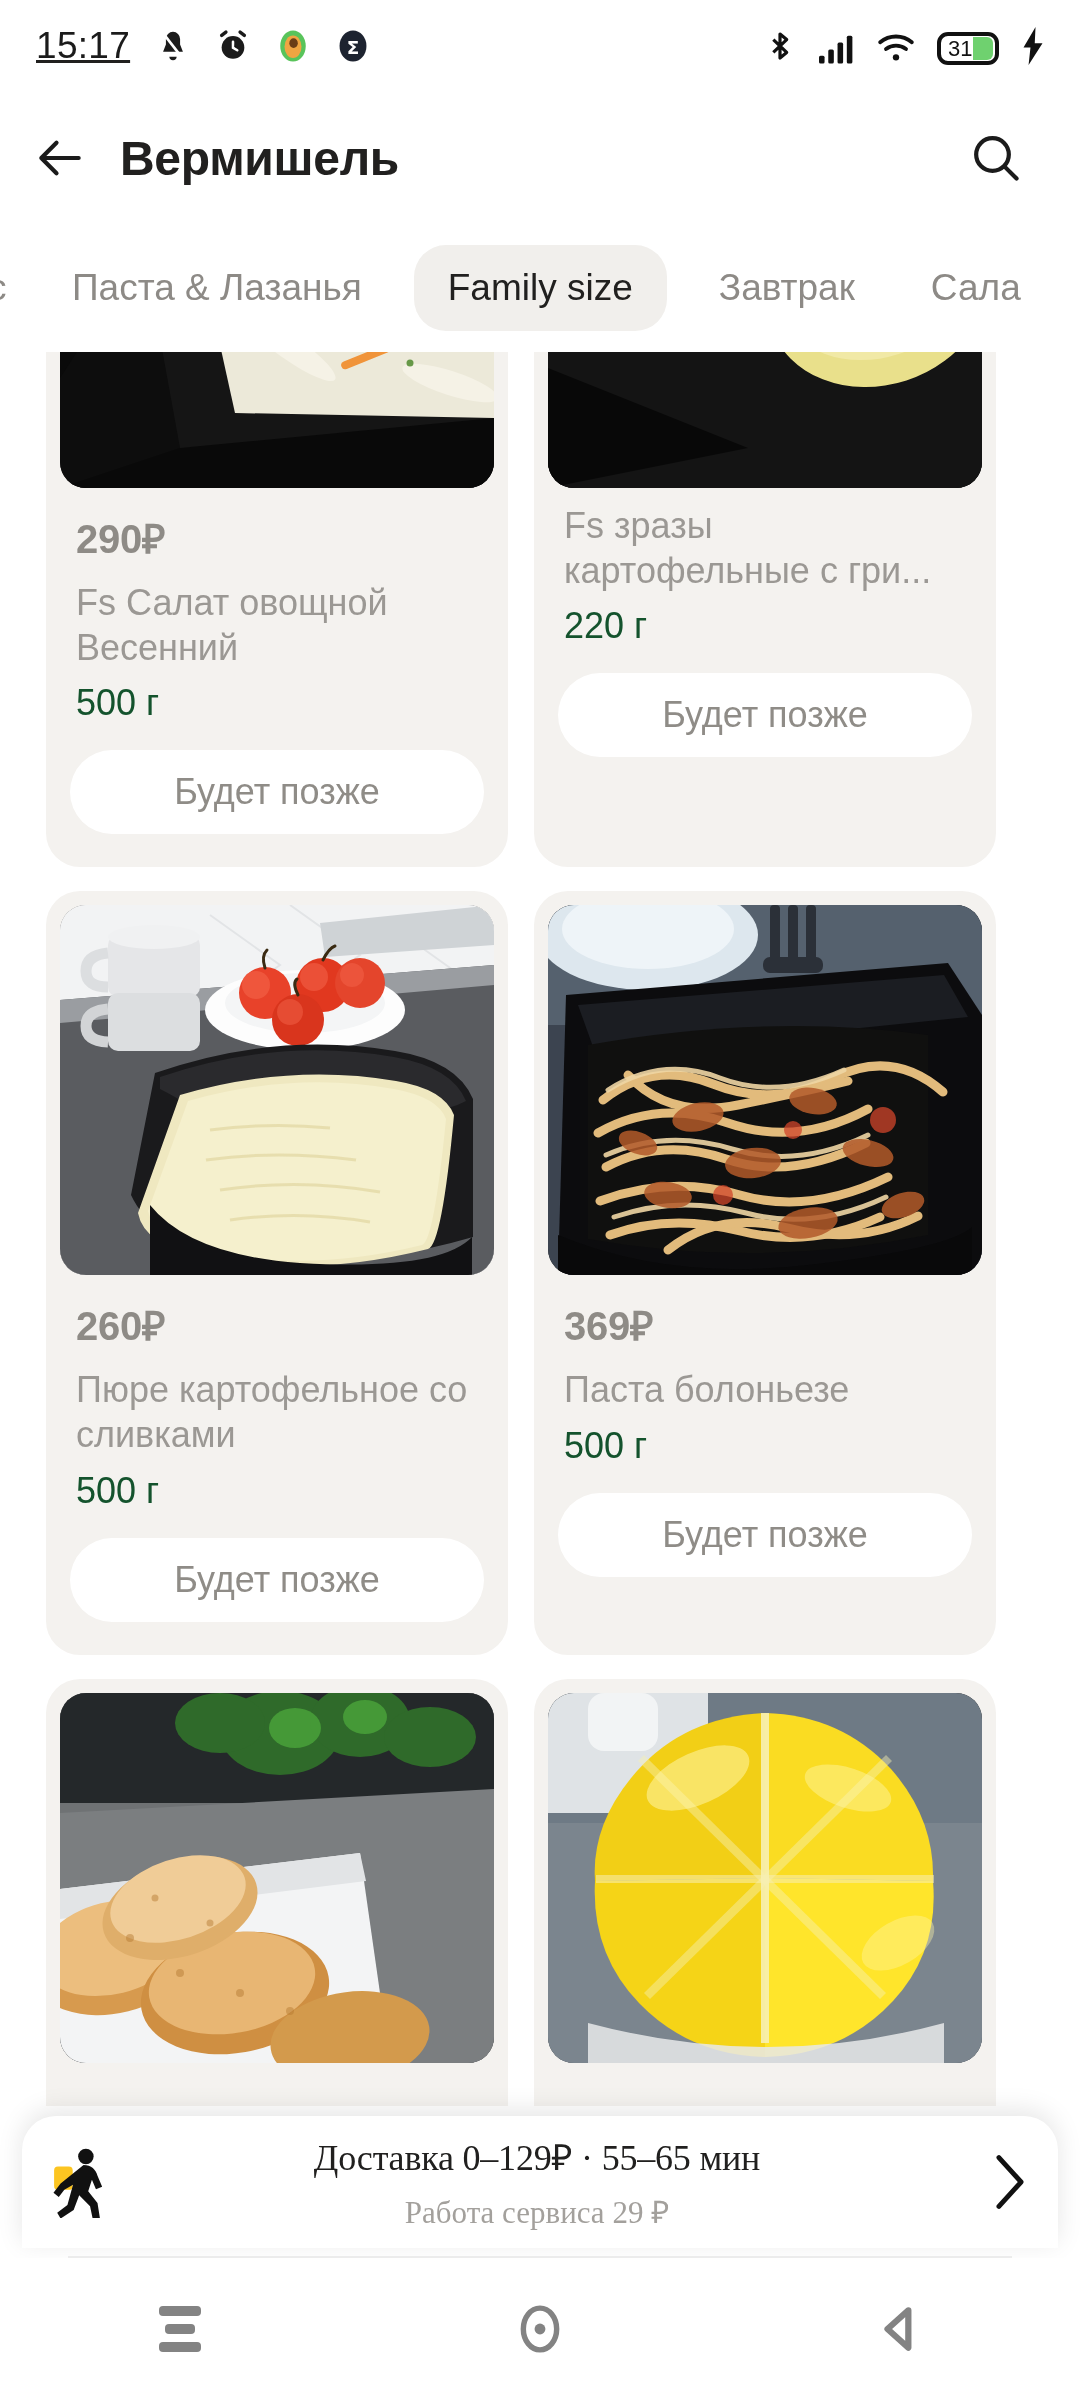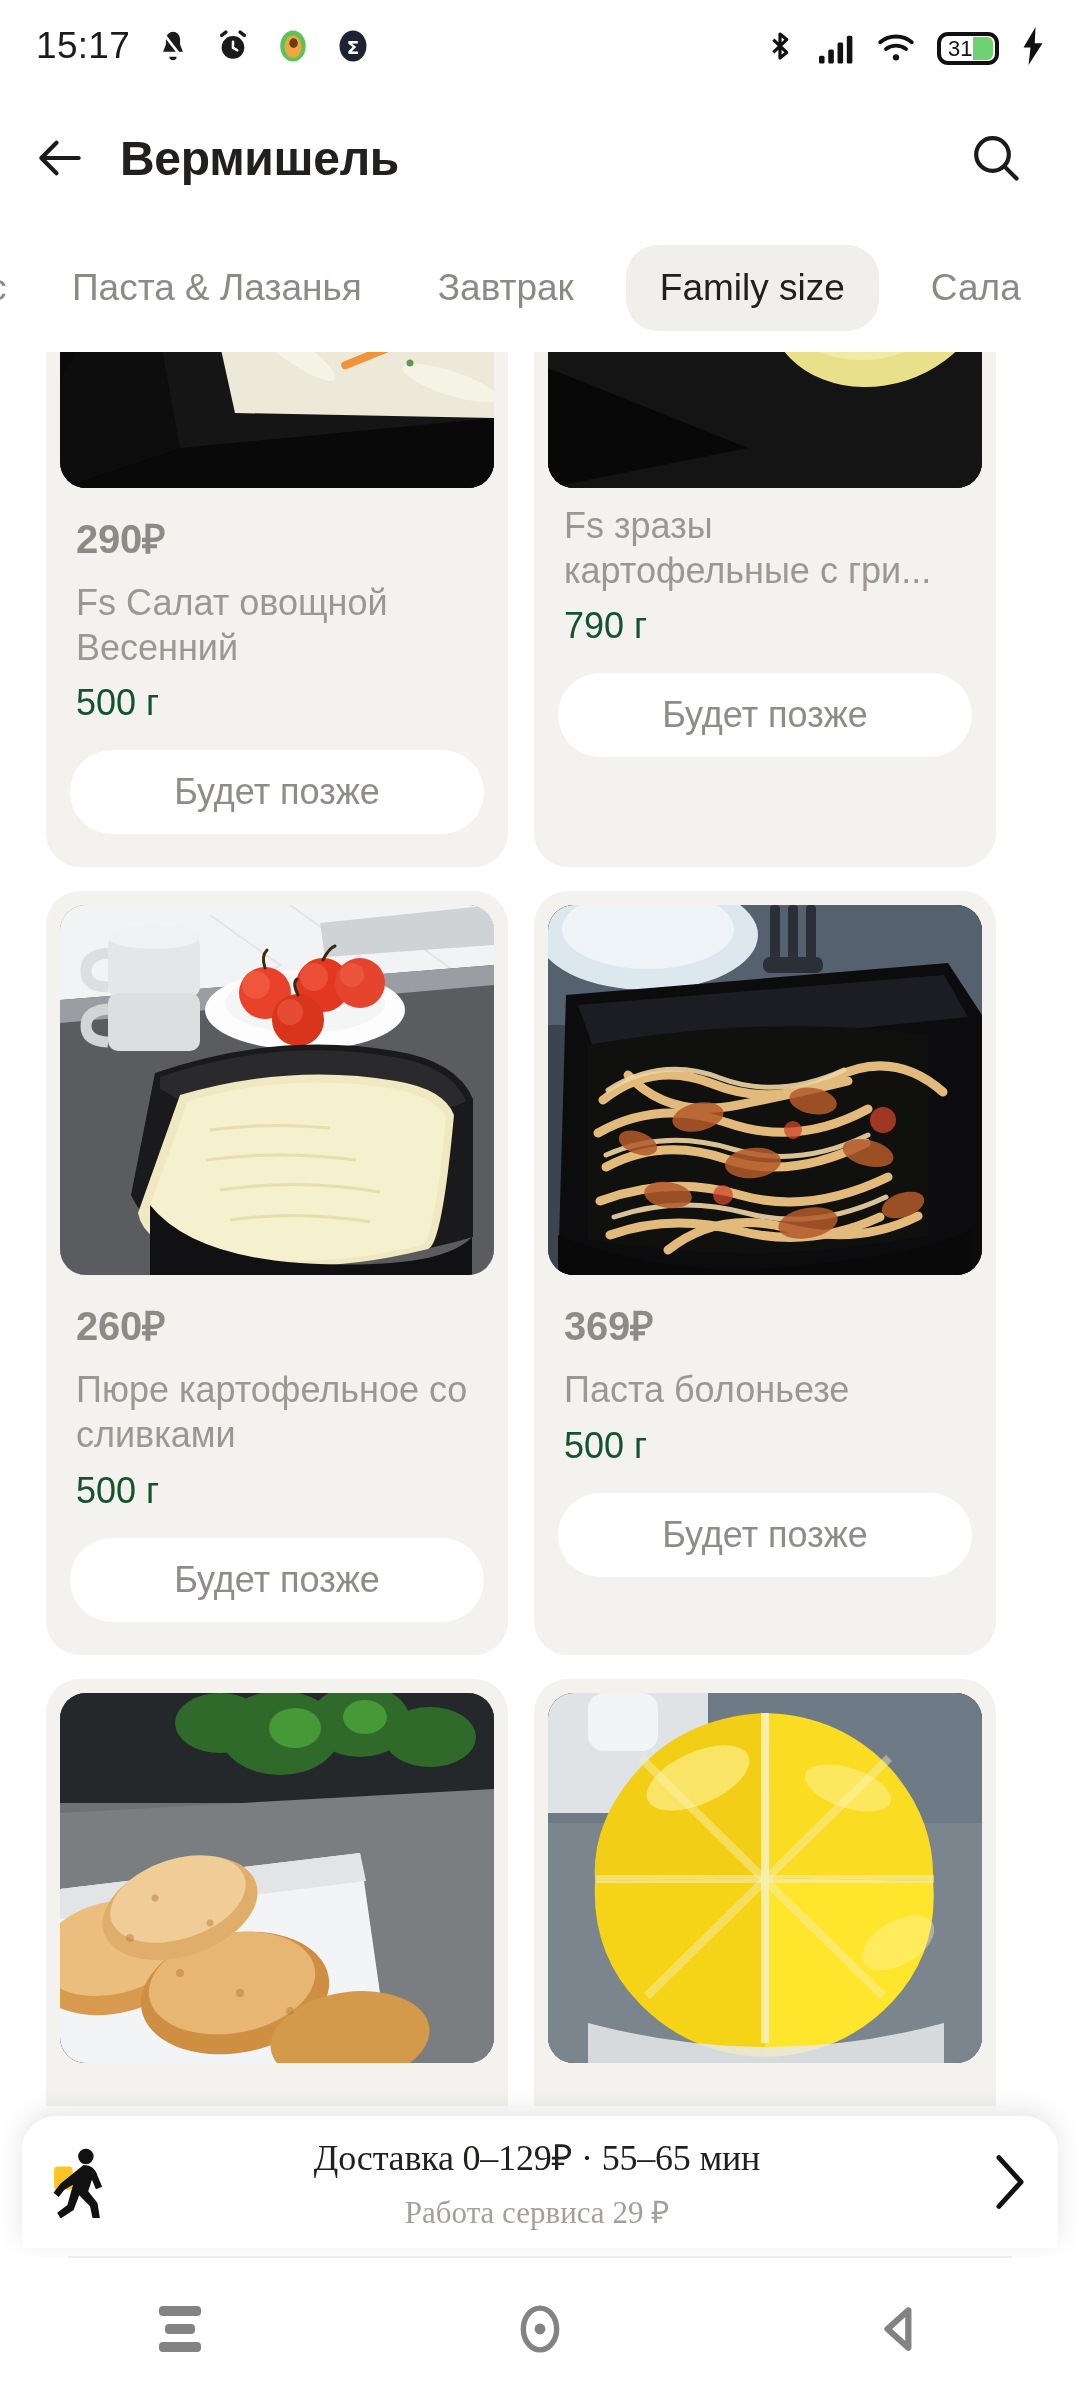--- a/index.html
+++ b/index.html
@@ -11,21 +11,21 @@
     overflow:hidden;
     position:relative;
   }
 
   
   .statusbar{
     position:absolute; top:0; left:0; width:1080px; height:92px;
     display:flex; align-items:center; justify-content:space-between;
     padding:0 34px 0 36px; background:#ffffff; z-index:60;
   }
-  .sb-left{ display:flex; align-items:center; gap:26px; }
+  .sb-left{ display:flex; align-items:center; gap:26px;text-decoration:underline; }
   .sb-time{ font-size:37px; font-weight:400; letter-spacing:.3px; color:#1b1b1b; }
   .sb-right{ display:flex; align-items:flex-end; gap:21px; }
   .ic{ display:block; }
 
   .battery{
     position:relative; width:62px; height:33px;
     border:4px solid #111; border-radius:11px;
     display:flex; align-items:center; justify-content:flex-start;
     overflow:hidden; background:#fff;
   }
@@ -169,22 +169,22 @@
         <circle cx="10.5" cy="10.5" r="7" fill="none" stroke="#1b1b1b" stroke-width="1.8"></circle>
         <path stroke="#1b1b1b" stroke-width="1.8" stroke-linecap="round" d="m15.8 15.8 5 5"></path>
       </svg>
   </div>
 </div>
 
 <div class="tabs">
   <div class="tabs-strip">
     <div class="tab cut">с</div>
     <div class="tab">Паста &amp; Лазанья</div>
+    <div class="tab active">Family size</div>
     <div class="tab">Завтрак</div>
-    <div class="tab active">Family size</div>
     <div class="tab">Салa</div>
   </div>
 </div>
 
 <div class="content">
   <div class="grid">
 
     <div class="card">
       <div class="card-img">
         <svg class="scene" viewBox="0 0 434 370" preserveAspectRatio="xMidYMid slice">
@@ -263,21 +263,21 @@
             <circle cx="370" cy="120" r="2.6"></circle>
               <circle cx="215" cy="45" r="2.6"></circle>
               <circle cx="120" cy="25" r="2.4"></circle>
             <circle cx="390" cy="230" r="3"></circle>
               <circle cx="250" cy="170" r="2.4"></circle>
           </g>
           <path d="M0 250 200 330 0 370Z" fill="#080808"></path>
         </svg>
       </div>
       <div class="pname">Fs зразы картофельные с гри...</div>
-      <div class="pweight">790 г</div>
+      <div class="pweight">220 г</div>
       <div class="later-btn">Будет позже</div>
     </div>
 
     <div class="card">
       <div class="card-img">
         <svg class="scene" viewBox="0 0 434 370" preserveAspectRatio="xMidYMid slice">
           <rect width="434" height="370" fill="#e9eaec"></rect>
           <rect width="434" height="150" fill="#f2f3f4"></rect>
           <g stroke="#e2e4e6" stroke-width="2" fill="none">
             <path d="M150 10 220 60 150 110M230 0 300 50 230 100M330 20 400 70"></path>

